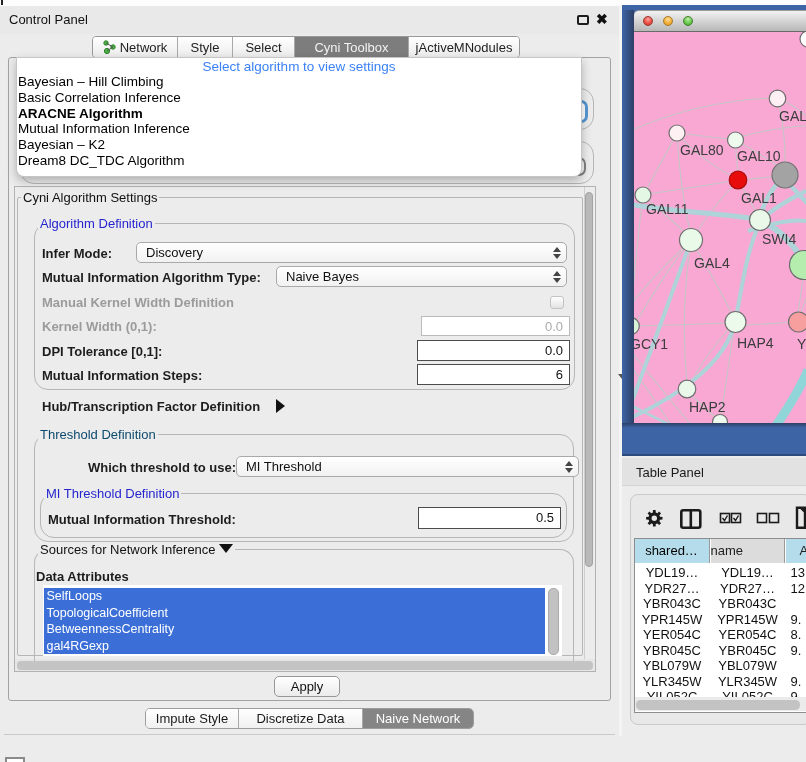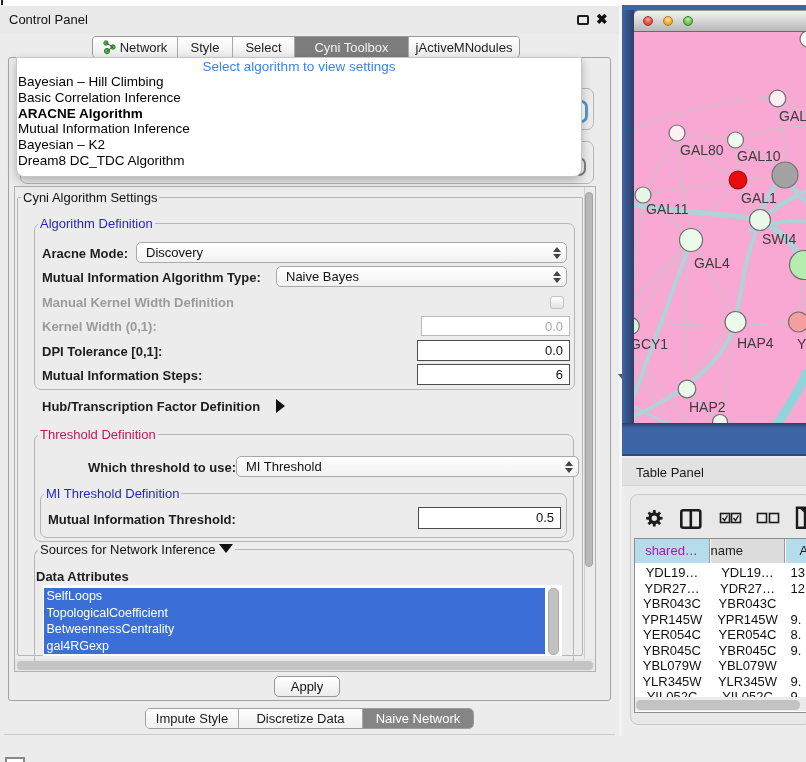--- a/index.html
+++ b/index.html
@@ -1,19 +1,19 @@
 <!DOCTYPE html>
 <html><head><meta charset="utf-8">
 <style>
 *{margin:0;padding:0;box-sizing:border-box}
 html,body{width:806px;height:762px;overflow:hidden}
 body{font-family:"Liberation Sans",sans-serif;background:#ececec}
 #root{position:relative;width:806px;height:762px;overflow:hidden}
 .abs{position:absolute}
-.fs{position:absolute;border:1px solid #b6b6b6;border-radius:7px}
+.fs{position:absolute;border:1px solid #b6b6b6;border-radius:14px}
 .fs>span{position:absolute;top:-8px;left:3px;background:#ececec;padding:0 2px;font-size:13px;line-height:15px;white-space:nowrap}
 .lbl{position:absolute;font-size:13px;font-weight:bold;color:#1d1d1d;white-space:nowrap}
 .combo{position:absolute;height:21px;border:1px solid #a9a9a9;border-radius:5px;background:linear-gradient(#ffffff,#f1f1f1);font-size:13px;color:#111;line-height:19px;padding-left:9px}
 .combo .arr{position:absolute;right:6px;top:3px;width:8px;height:14px}
 .arr:before{content:"";position:absolute;left:1px;top:1px;border-left:4px solid transparent;border-right:4px solid transparent;border-bottom:5px solid #444}
 .arr:after{content:"";position:absolute;left:1px;bottom:1px;border-left:4px solid transparent;border-right:4px solid transparent;border-top:5px solid #444}
 .tf{position:absolute;background:#fff;border:1px solid #4c4c4c;font-size:13px;color:#111;text-align:right;padding:2px 6px 0 0}
 
 .tab{display:flex;align-items:center;justify-content:center;font-size:13px;color:#222;background:linear-gradient(#ffffff,#ececec);border-right:1px solid #a9a9a9;height:100%}
 .tab.sel{background:#7d7d7d;color:#f2f2f2}
@@ -60,37 +60,37 @@
 <div class="abs" style="left:585px;top:192px;width:8px;height:375px;background:#b9b9b9;border:1px solid #a3a3a3;border-radius:4px"></div>
 <div class="abs" style="left:15px;top:659px;width:580px;height:12px;background:#e6e6e6"></div>
 <div class="abs" style="left:17px;top:661px;width:576px;height:9px;background:#c4c4c4;border-radius:4px"></div>
 
 <div class="fs" style="left:17px;top:197px;width:566px;height:459px;border-radius:2px">
       <span style="color:#111">Cyni Algorithm Settings</span>
     </div>
 <div class="fs" style="left:34px;top:223px;width:541px;height:167px">
       <span style="color:#2525cf">Algorithm Definition</span>
     </div>
-<div class="lbl" style="left:42px;top:246px">Aracne Mode:</div>
+<div class="lbl" style="left:42px;top:246px">Infer Mode:</div>
 <div class="combo" style="left:136px;top:242px;width:431px">Discovery<i class="arr"></i></div>
 <div class="lbl" style="left:42px;top:270px">Mutual Information Algorithm Type:</div>
 <div class="combo" style="left:276px;top:266px;width:291px">Naive Bayes<i class="arr"></i></div>
 <div class="lbl" style="left:42px;top:295px;color:#9b9b9b">Manual Kernel Width Definition</div>
 <div class="abs" style="left:550px;top:296px;width:14px;height:13px;background:linear-gradient(#fefefe,#e3e3e3);border:1px solid #c3c3c3;border-radius:3px"></div>
 <div class="lbl" style="left:42px;top:319px;color:#9b9b9b">Kernel Width (0,1):</div>
 <div class="tf" style="left:421px;top:316px;width:149px;height:20px;border-color:#bbbbbb;color:#ababab">0.0</div>
 <div class="lbl" style="left:42px;top:344px">DPI Tolerance [0,1]:</div>
 <div class="tf" style="left:417px;top:340px;width:153px;height:21px">0.0</div>
 <div class="lbl" style="left:42px;top:368px">Mutual Information Steps:</div>
 <div class="tf" style="left:417px;top:364px;width:153px;height:21px">6</div>
 <div class="lbl" style="left:42px;top:399px">Hub/Transcription Factor Definition</div>
 <div class="abs" style="left:276px;top:399px;width:0;height:0;border-top:7px solid transparent;border-bottom:7px solid transparent;border-left:9px solid #111"></div>
 
 <div class="fs" style="left:34px;top:434px;width:540px;height:108px">
-      <span style="color:#be185d">Threshold Definition</span>
+      <span style="color:#0c4a6e">Threshold Definition</span>
     </div>
 <div class="lbl" style="left:88px;top:460px">Which threshold to use:</div>
 <div class="combo" style="left:236px;top:456px;width:343px">MI Threshold<i class="arr"></i></div>
 <div class="fs" style="left:40px;top:493px;width:527px;height:45px">
       <span style="color:#2525cf">MI Threshold Definition</span>
     </div>
 <div class="lbl" style="left:48px;top:512px">Mutual Information Threshold:</div>
 <div class="tf" style="left:418px;top:507px;width:143px;height:22px">0.5</div>
 
 <div class="fs" style="left:34px;top:549px;width:540px;height:112px;border-bottom:none;border-bottom-left-radius:0;border-bottom-right-radius:0">
@@ -212,21 +212,21 @@
         <rect x="101.5" y="19.5" width="9" height="9"></rect>
 <path d="M92.5,24 l2,2.5 l3-5" stroke-width="1.4"></path>
         <path d="M103.5,24 l2,2.5 l3-5" stroke-width="1.4"></path>
 <rect x="127.5" y="19.5" width="9" height="9"></rect>
         <rect x="139.5" y="19.5" width="9" height="9"></rect>
 </g>
 <path d="M167,13.8 h8 v20 h-8 z M171,13.8 l4,4" fill="none" stroke="#1b1b1b" stroke-width="2.4"></path>
 </svg>
 
 <div class="abs" style="left:634px;top:538px;width:172px;height:175px;background:#fff;border:1px solid #8e8e8e;border-right:none"></div>
-<div class="abs" style="left:634.5px;top:539px;width:75px;height:23.5px;background:#b5dcea;border-right:1px solid #999;font-size:13px;color:#a21caf;text-align:center;line-height:23px">shared…</div>
+<div class="abs" style="left:634.5px;top:539px;width:75px;height:23.5px;background:#b5dcea;border-right:1px solid #999;font-size:13px;color:#000000;text-align:center;line-height:23px">shared…</div>
 <div class="abs" style="left:710.5px;top:539px;width:74px;height:23.5px;background:#dcdcdc;border-right:1px solid #999;font-size:13px;color:#222;text-align:left;line-height:23px">name</div>
 <div class="abs" style="left:785.5px;top:539px;width:21px;height:23.5px;background:#b5dcea;font-size:13px;color:#222;padding-left:14px;line-height:23px">A</div>
 <div class="abs" style="left:634.5px;top:562.5px;width:171px;height:135px;background:#fff;overflow:hidden;font-size:13px;color:#111;padding-top:2.5px">
 <div class="trow"><span class="c1">YDL19…</span><span class="c2">YDL19…</span><span class="c3">13</span></div>
 <div class="trow"><span class="c1">YDR27…</span><span class="c2">YDR27…</span><span class="c3">12</span></div>
 <div class="trow"><span class="c1">YBR043C</span><span class="c2">YBR043C</span><span class="c3"></span></div>
 <div class="trow"><span class="c1">YPR145W</span><span class="c2">YPR145W</span><span class="c3">9.</span></div>
 <div class="trow"><span class="c1">YER054C</span><span class="c2">YER054C</span><span class="c3">8.</span></div>
 <div class="trow"><span class="c1">YBR045C</span><span class="c2">YBR045C</span><span class="c3">9.</span></div>
 <div class="trow"><span class="c1">YBL079W</span><span class="c2">YBL079W</span><span class="c3"></span></div>

